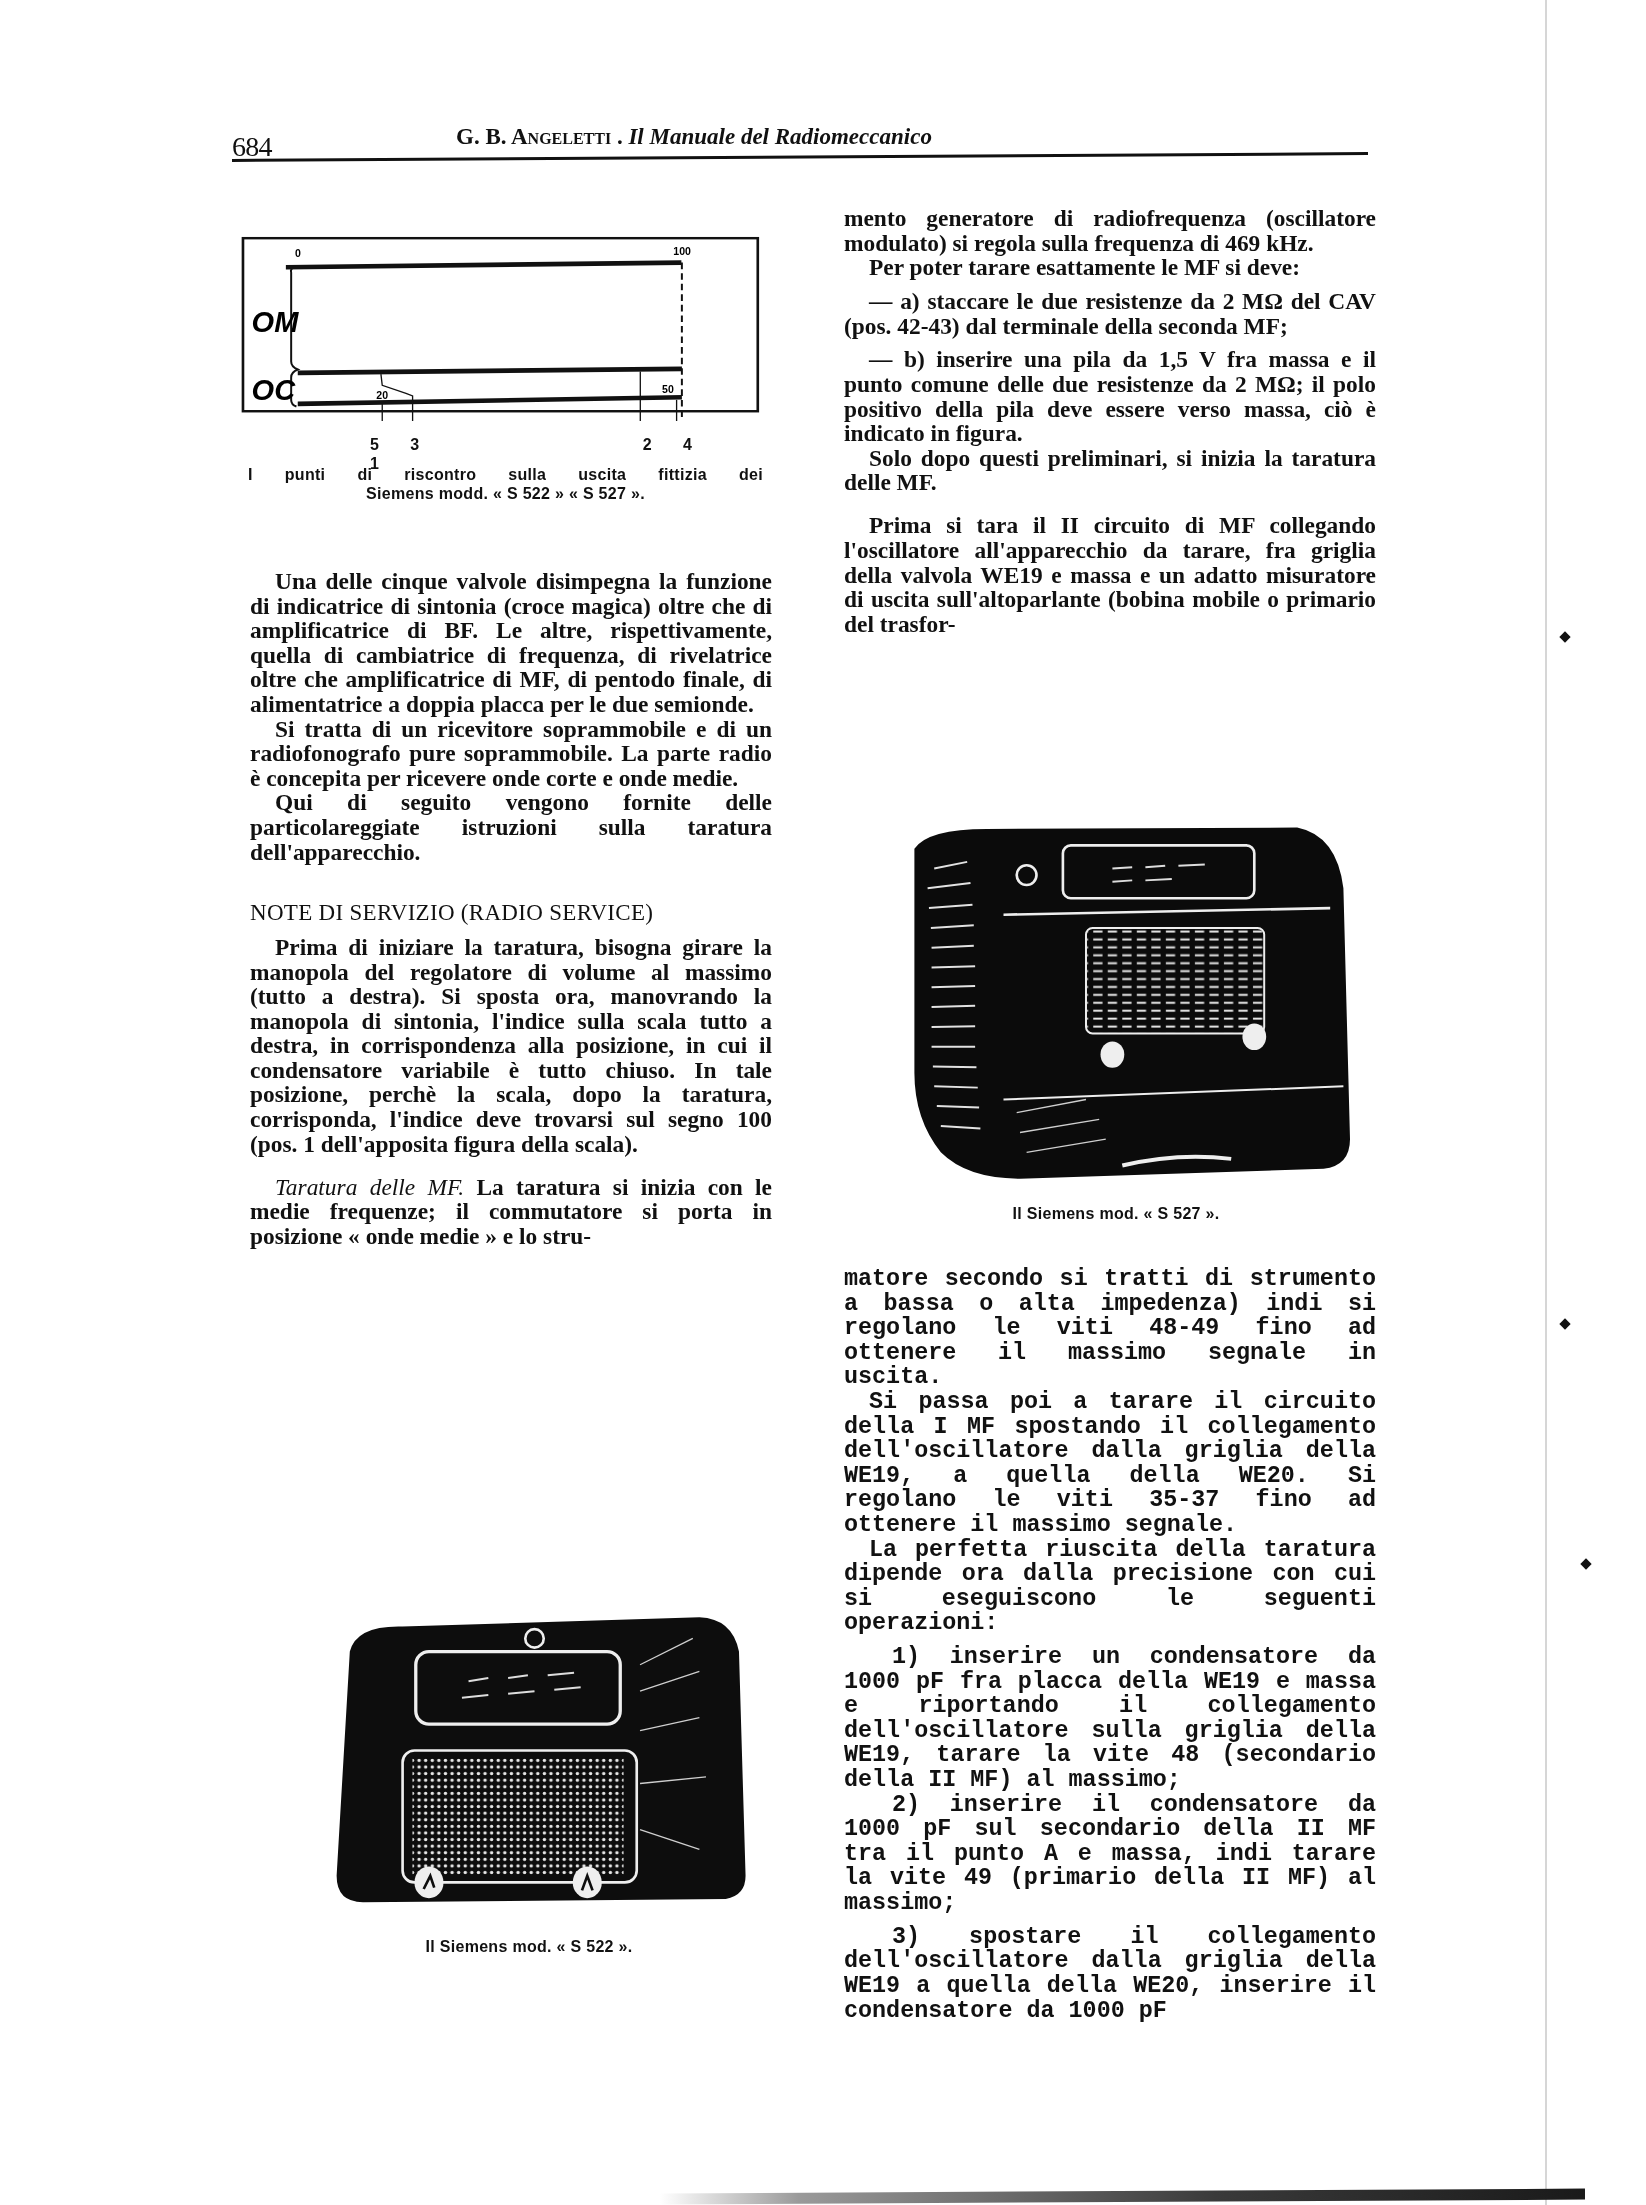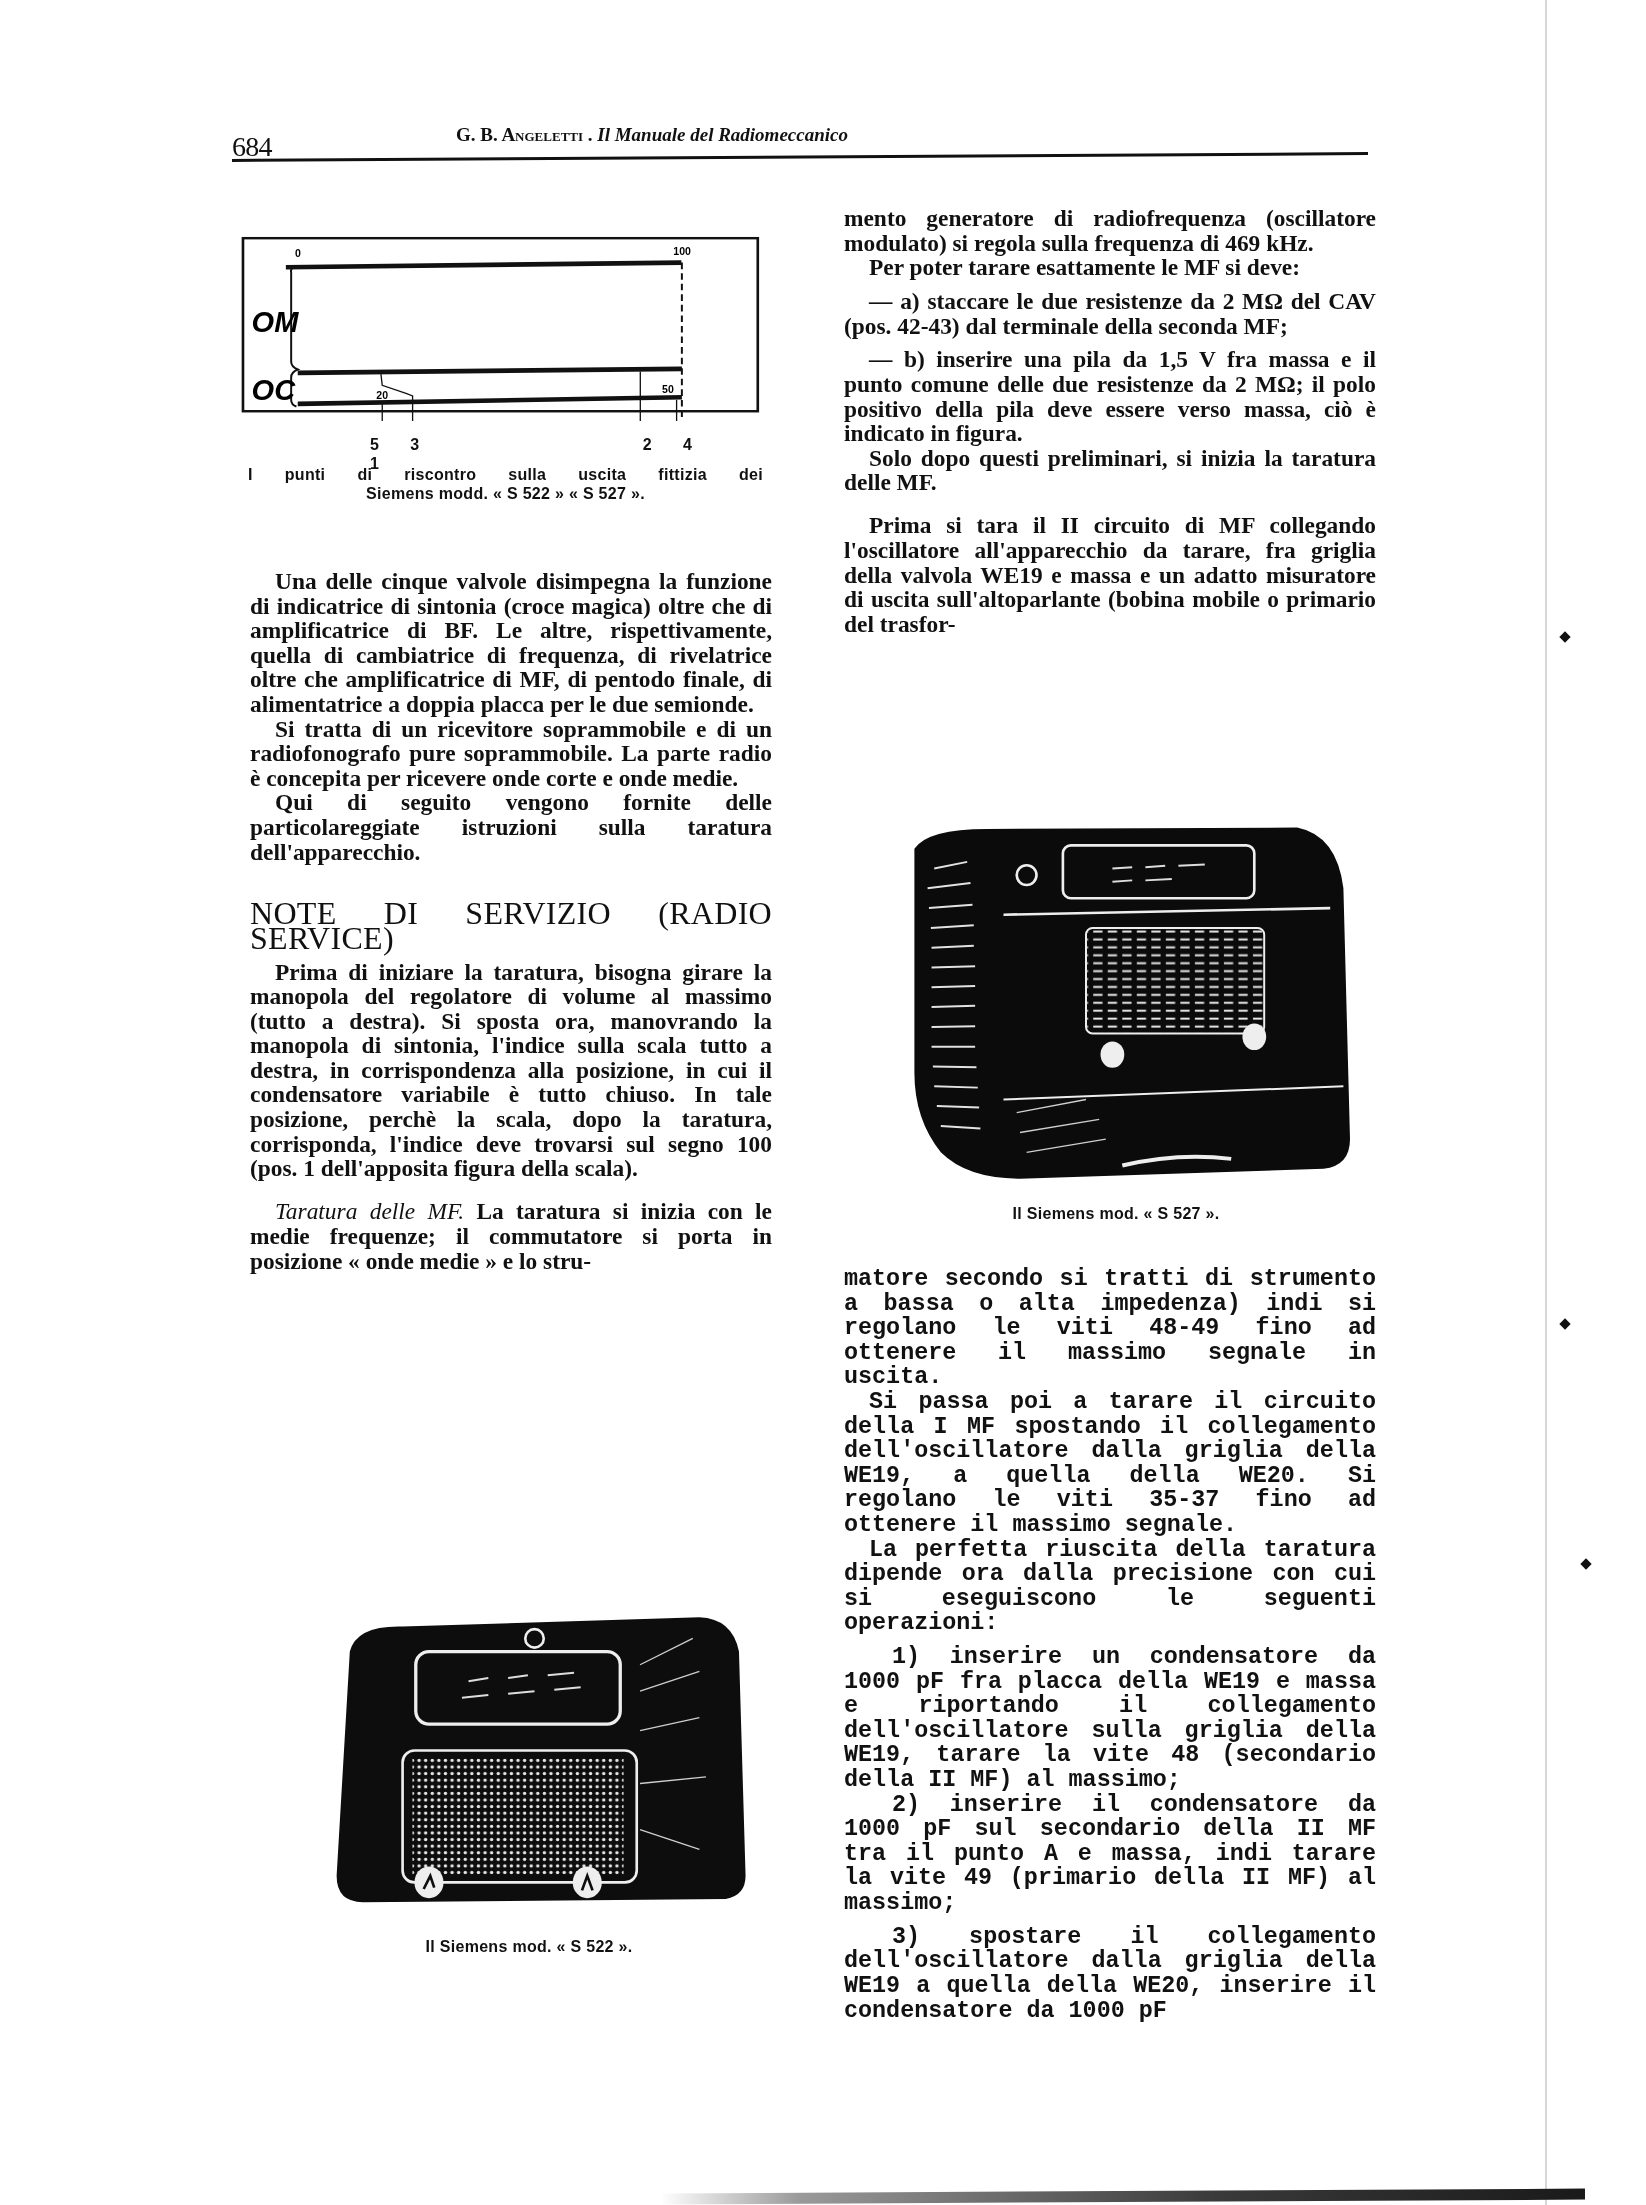--- a/index.html
+++ b/index.html
@@ -3,37 +3,37 @@
 <meta charset="utf-8">
 <style>
   html, body { margin: 0; padding: 0; background: #ffffff; }
   body { width: 1647px; height: 2205px; position: relative; overflow: hidden;
          font-family: "Liberation Serif", "DejaVu Serif", serif; color: #111; }
   .page { position: absolute; inset: 0; }
   .abs { position: absolute; }
 
   
   .page-number { left: 232px; top: 131px; font-size: 28px; font-weight: normal; letter-spacing: -0.7px; }
-  .running-head { left: 456px; top: 124px; font-size: 19px; font-weight: bold; white-space: nowrap; }
+  .running-head { left: 456px; top: 124px; font-size: 23px; font-weight: bold; white-space: nowrap; }
   .running-head .sc { font-variant: small-caps; }
   .running-head .it { font-style: italic; }
   .header-rule { left: 232px; top: 159px; width: 1136px; height: 3.3px; background: #111;
                  transform: rotate(-0.35deg); transform-origin: left center; }
 
   
   .col { position: absolute; font-size: 23.4px; line-height: 24.6px; font-weight: bold; text-align: justify; }
   .col-left { left: 250px; width: 522px; }
   .col-right { left: 844px; width: 532px; }
   .col p { margin: 0; text-indent: 25px; }
   .col p.noind { text-indent: 0; }
   .col p.item { text-indent: 48px; }
   .gap-s { height: 9.2px; }
   .gap-m { height: 18.5px; }
   .gap-l { height: 37px; }
-  .section-title { font-weight: normal; font-size: 32px; letter-spacing: 0.3px; text-indent: 0 !important; margin: 0; }
+  .section-title { font-weight: normal; font-size: 23px; letter-spacing: 0.3px; text-indent: 0 !important; margin: 0; }
   .italic { font-style: italic; font-weight: normal; }
 
   
   .fig-scale { left: 241px; top: 223px; width: 528px; height: 198px; }
   .caption { position: absolute; font-family: "Liberation Sans", "DejaVu Sans", sans-serif;
              font-weight: bold; font-size: 16px; text-align: center; line-height: 18.5px; letter-spacing: 0.3px; }
   .cap-scale { left: 248px; top: 466px; width: 515px; }
   .cap-s527 { left: 878px; top: 1205px; width: 476px; }
   .cap-s522 { left: 291px; top: 1938px; width: 476px; }
 

